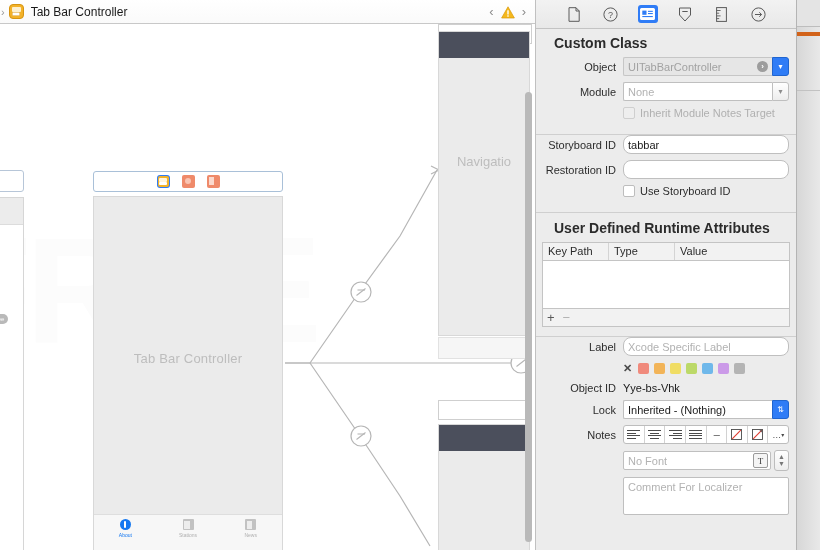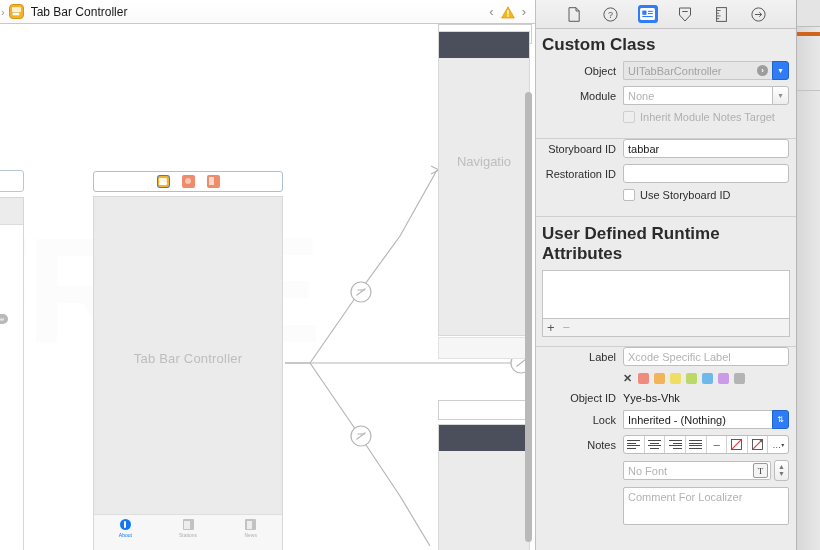--- a/index.html
+++ b/index.html
@@ -203,32 +203,32 @@
   .insp-tab {
     width: 20px; height: 18px; display: flex; align-items: center; justify-content: center;
     border-radius: 3px;
   }
   .insp-tab.active { background: #2f7cf6; }
 
   .insp-body { position: absolute; left: 0; right: 0; top: 28px; bottom: 0; overflow: hidden; }
 
   .section { border-bottom: 1px solid #cfcfcf; padding: 0 0 9px 0; }
   .sec-title {
-    font-size: 17px; font-weight: bold; color: #2b2b2b;
-    padding: 7px 0 6px 6px;
+    font-size: 14px; font-weight: bold; color: #2b2b2b;
+    padding: 7px 0 6px 18px;
   }
   .row { display: flex; align-items: center; margin-bottom: 6px; padding-right: 7px; }
   .row-label {
     width: 80px; text-align: right; padding-right: 7px;
     font-size: 11px; color: #2d2d2d; flex: none;
   }
 
   .field {
     flex: 1; height: 19px; background: #ffffff; border: 1px solid #bfbfbf;
-    border-radius: 3px; box-sizing: border-box;
+    border-radius: 8px; box-sizing: border-box;
     display: flex; align-items: center; padding: 0 4px;
     font-size: 11px; color: #1a1a1a;
   }
   .field.placeholder { color: #b2b2b2; }
   .field.gray { background: #e6e6e6; border-color: #c6c6c6; color: #a2a2a2; gap: 16px; }
 
   .combo { flex: 1; display: flex; align-items: stretch; height: 19px; }
   .combo .field { border-radius: 2px 0 0 2px; border-right: none; flex: 1; }
   .combo-btn {
     width: 17px; background: #2f7cf6; border: 1px solid #2065cf;
@@ -513,20 +513,25 @@
         </div>
         <div class="checkrow">
           <span class="checkbox"></span>
           <span class="check-lbl">Use Storyboard ID</span>
         </div>
       </div>
 
       <div class="section">
         <div class="sec-title">User Defined Runtime Attributes</div>
         <div class="udra-table">
+          <div class="udra-head">
+            <span class="udra-th" style="width:66px">Key Path</span>
+            <span class="udra-th" style="width:66px">Type</span>
+            <span class="udra-th" style="flex:1">Value</span>
+          </div>
           <div class="udra-rows"></div>
           <div class="udra-foot">
             <span class="udra-btn">+</span>
             <span class="udra-btn dim">−</span>
           </div>
         </div>
       </div>
 
       <div class="section" style="border-bottom:none">
         <div class="row">

